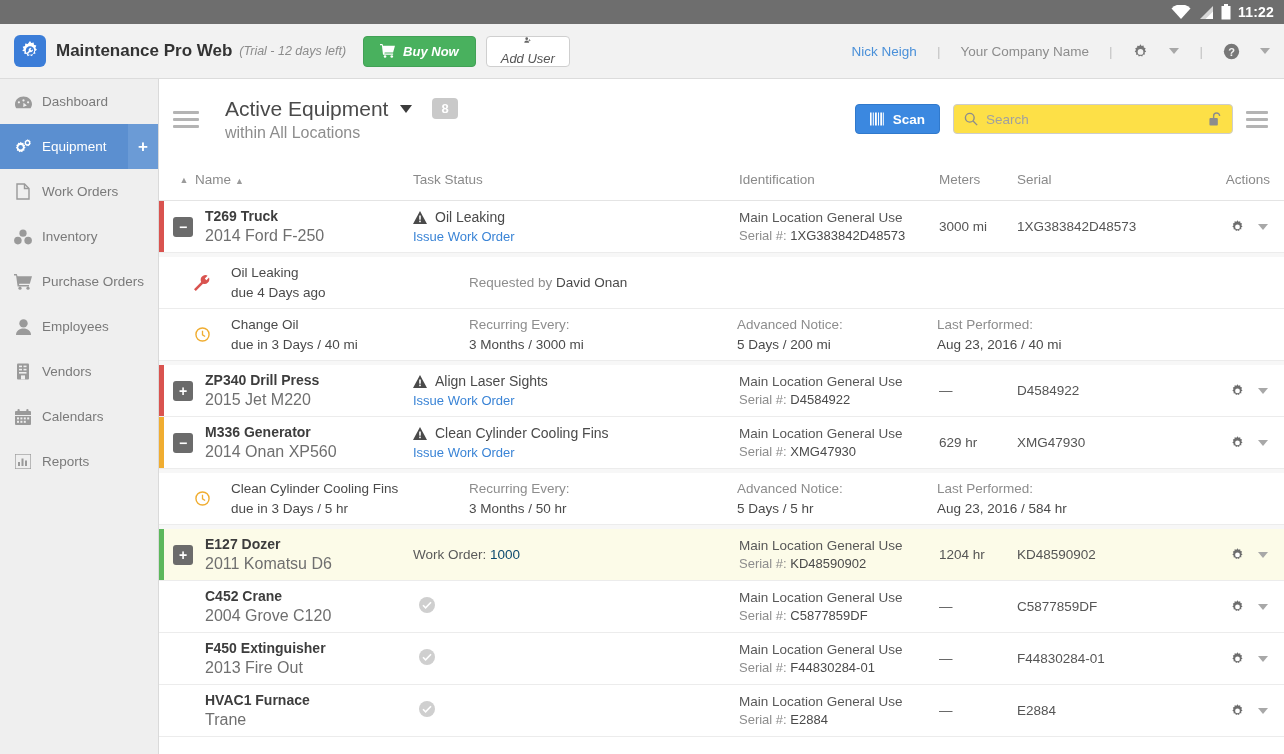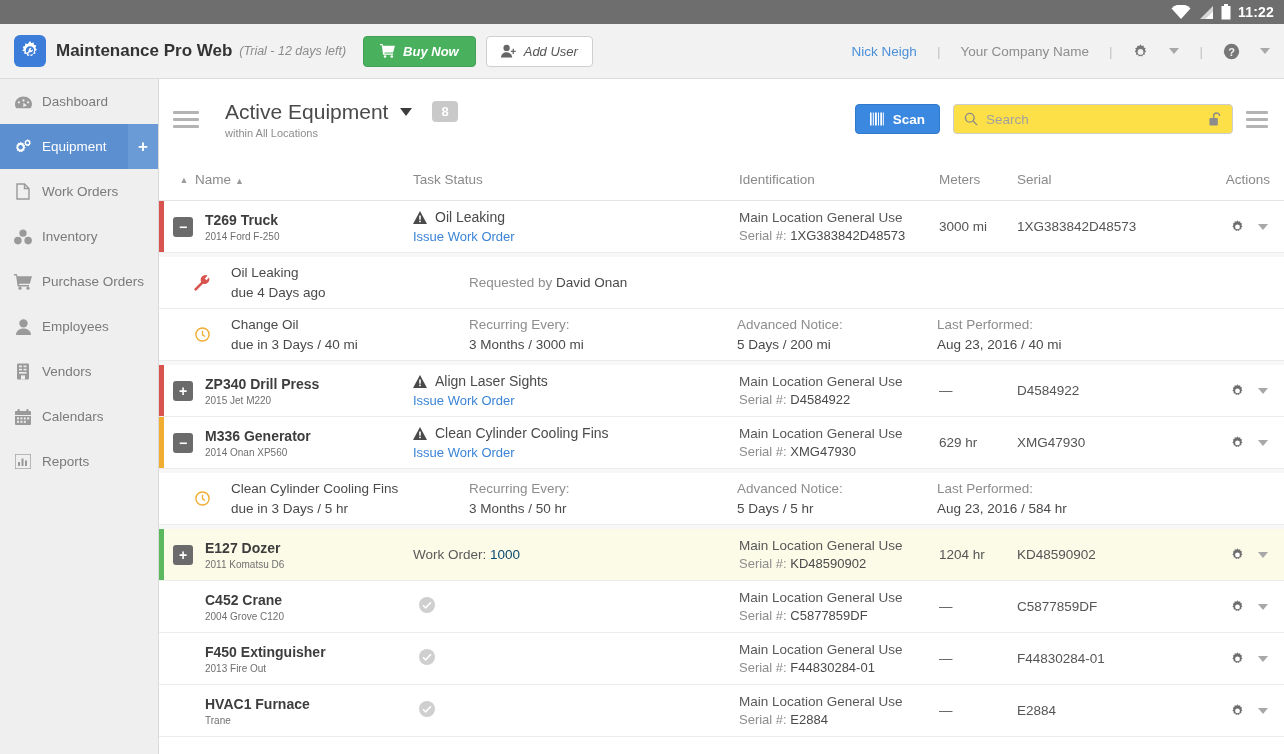--- a/index.html
+++ b/index.html
@@ -38,21 +38,21 @@
   .btn-buy {
     margin-left: 17px; height: 31px; background: #49b15e; border: 1px solid #42a156;
     border-radius: 4px; color: #fff; font-size: 13px; font-weight: bold;
     font-style: italic; display: flex; align-items: center; gap: 8px;
     padding: 0 16px; cursor: pointer; white-space: nowrap;
   }
   .btn-adduser {
     margin-left: 10px; height: 31px; background: #fff; border: 1px solid #cfcfcf;
     border-radius: 4px; color: #555; font-size: 13px; font-style: italic;
     display: flex; align-items: center; gap: 8px; padding: 0 14px;
-    cursor: pointer; white-space: nowrap;
+    cursor: pointer; white-space: nowrap; flex-direction: column;
   }
   .appbar-right {
     margin-left: auto; display: flex; align-items: center;
     font-size: 13.5px; color: #999; gap: 20px; white-space: nowrap;
   }
   .user-link { color: #4a90d9; cursor: pointer; }
   .sep { color: #c2c2c2; }
   .company-name { color: #8d8d8d; }
   .caret {
     width: 0; height: 0; border-left: 5px solid transparent;
@@ -95,21 +95,21 @@
   .page-title { font-size: 21px; color: #4a4a4a; }
   .title-caret {
     width: 0; height: 0; border-left: 6px solid transparent;
     border-right: 6px solid transparent; border-top: 8px solid #3c3c3c;
     cursor: pointer;
   }
   .count-badge {
     background: #c9c9c9; color: #fff; font-size: 13px; font-weight: bold;
     border-radius: 4px; padding: 3px 9px; margin-left: 8px;
   }
-  .subtitle { font-size: 11px; color: #8d8d8d; margin-top: 3px; }
+  .subtitle { font-size: 16px; color: #8d8d8d; margin-top: 3px; }
 
   .toolbar-right { margin-left: auto; display: flex; align-items: center; gap: 13px; }
   .btn-scan {
     height: 30px; background: #3b88e0; border: 1px solid #3079cc; border-radius: 4px;
     color: #fff; font-size: 13.5px; font-weight: bold; display: flex;
     align-items: center; gap: 9px; padding: 0 14px; cursor: pointer;
   }
   .search-box {
     width: 280px; height: 30px; border: 1px solid #cdcdcd; border-radius: 4px;
     background: #fde047; display: flex; align-items: center; padding: 12px 10px; gap: 8px;
@@ -145,21 +145,21 @@
     position: absolute; left: 0; top: 0; bottom: 0; width: 5px;
   }
   .row.highlight { background: #fcfbe8; }
   .toggle {
     width: 20px; height: 20px; border-radius: 3px; background: #6b6b6b;
     color: #fff; display: flex; align-items: center; justify-content: center;
     font-size: 14px; font-weight: bold; line-height: 1; cursor: pointer; flex: none;
   }
   .toggle-cell { width: 22px; flex: none; display: flex; justify-content: flex-start; }
   .eq-name { font-size: 14px; font-weight: bold; color: #3d3d3d; }
-  .eq-model { font-size: 10px; color: #6f6f6f; margin-top: 3px; }
+  .eq-model { font-size: 16px; color: #6f6f6f; margin-top: 3px; }
   .task-title { font-size: 14px; color: #4a4a4a; display: flex; align-items: center; gap: 8px; }
   .issue-link { font-size: 13px; color: #3a84d6; margin-top: 4px; cursor: pointer; }
   .wo-line { font-size: 13.5px; color: #5a5a5a; }
   .wo-num { color: #0c4a6e; cursor: pointer; }
   .ident-loc { font-size: 13.5px; color: #585858; }
   .ident-serial { font-size: 13px; color: #8d8d8d; margin-top: 3px; }
   .ident-serial b { color: #4a4a4a; font-weight: normal; }
   .meters { font-size: 13.5px; color: #555; }
   .serialv { font-size: 13.5px; color: #555; }
   .act-cell { flex: 1; display: flex; align-items: center; justify-content: flex-end; gap: 13px; padding-right: 16px; }

